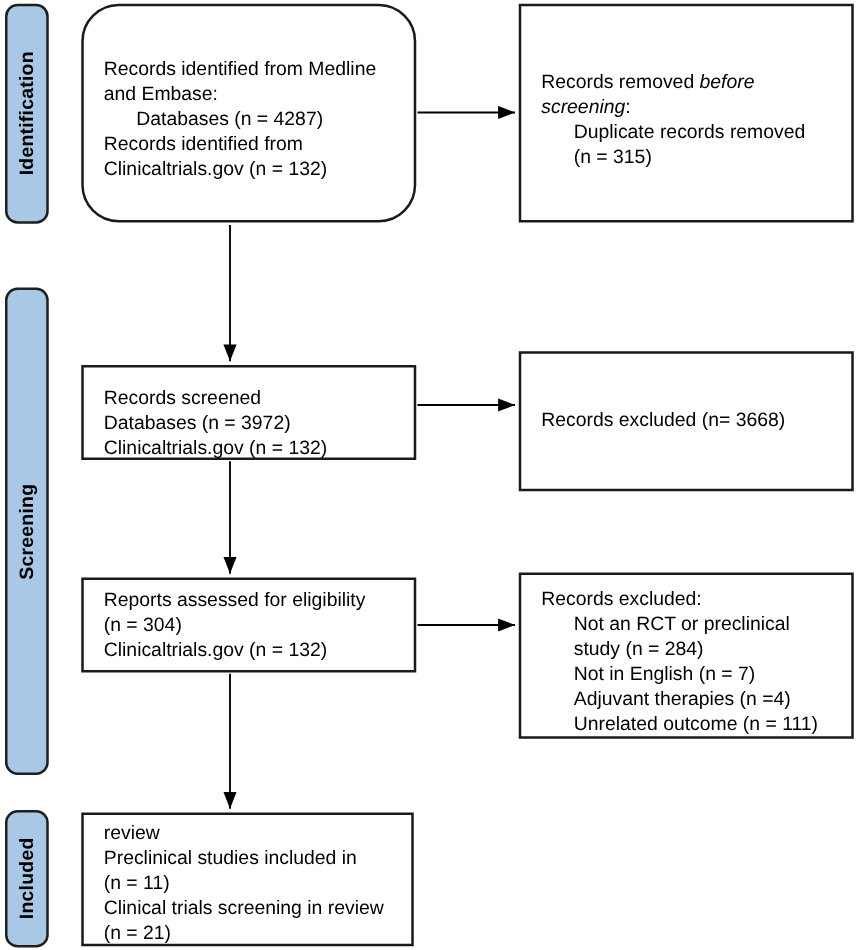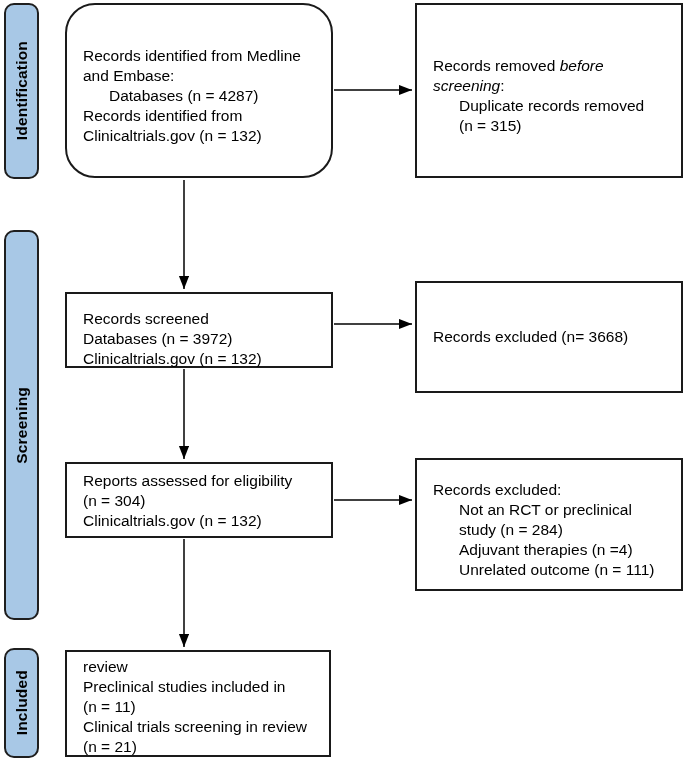--- a/index.html
+++ b/index.html
@@ -105,20 +105,21 @@
   <div class="flowbox box-assessed">
     <div class="line">Reports assessed for eligibility</div>
     <div class="line">(n = 304)</div>
     <div class="line">Clinicaltrials.gov (n = 132)</div>
   </div>
 
   <div class="flowbox box-excluded-eligibility">
     <div class="line">Records excluded:</div>
     <div class="line indent">Not an RCT or preclinical</div>
     <div class="line indent">study (n = 284)</div>
+    <div class="line indent">Not in English (n = 7)</div>
     <div class="line indent">Adjuvant therapies (n =4)</div>
     <div class="line indent">Unrelated outcome (n = 111)</div>
   </div>
 
   <div class="flowbox box-included">
     <div class="line">review</div>
     <div class="line">Preclinical studies included in</div>
     <div class="line">(n = 11)</div>
     <div class="line">Clinical trials screening in review</div>
     <div class="line">(n = 21)</div>

